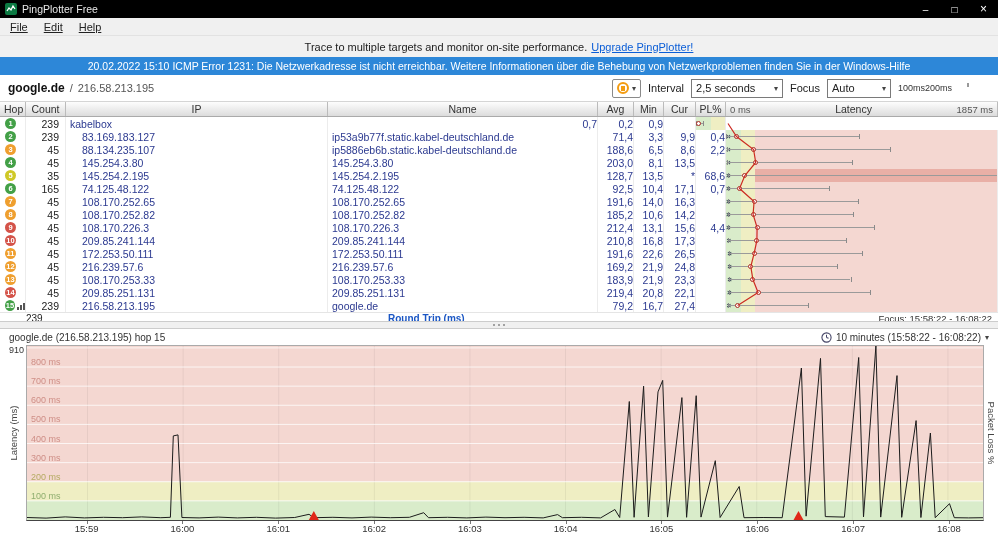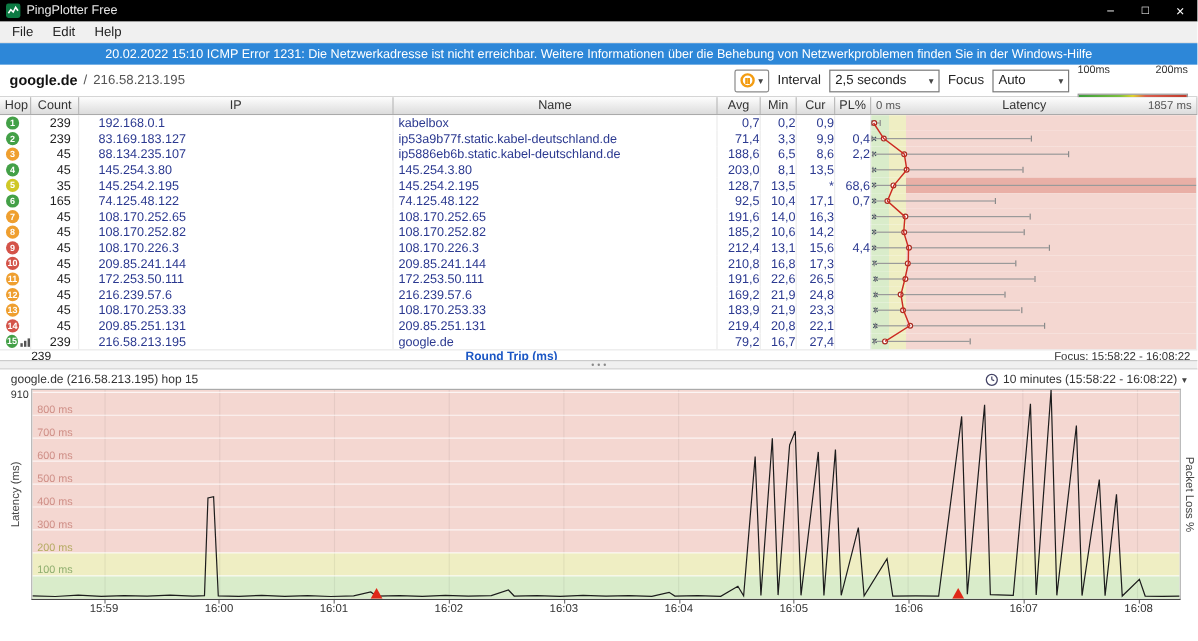--- a/index.html
+++ b/index.html
@@ -10,21 +10,21 @@
   
   .titlebar { height:18px; background:#000; color:#fff; display:flex; align-items:center; padding-left:5px; flex:0 0 auto; }
   .app-icon { width:12px; height:12px; margin-right:5px; background:#0c7a43; border-radius:2px; display:inline-flex; align-items:center; justify-content:center; }
   .title-text { font-size:10.5px; color:#e8e8e8; }
   .win-btns { margin-left:auto; display:flex; height:18px; }
   .win-btn { width:29px; height:18px; display:flex; align-items:center; justify-content:center; font-size:10px; color:#fff; cursor:default; }
   .win-btn.close { font-size:12px; }
 
   
   .menubar { height:18px; background:#f0f0f0; border-bottom:1px solid #e2e2e2; display:flex; align-items:center; padding-left:2px; flex:0 0 auto; }
-  .menu-item { padding:0 8px; font-size:11px; color:#222; height:100%; display:flex; align-items:center; }
+  .menu-item { padding:0 8px; font-size:11px; color:#222; height:100%; display:flex; align-items:center;text-decoration:underline; }
 
   
   .banner { height:21px; background:#f1f1f1; display:flex; align-items:center; justify-content:center; gap:4px; font-size:11px; color:#222; flex:0 0 auto; }
   .banner a, .upgrade-link { color:#0b5ed7; text-decoration:underline; cursor:pointer; }
 
   
   .errorbar { height:18px; background:#2d87d8; color:#fff; display:flex; align-items:center; justify-content:center; font-size:10.5px; flex:0 0 auto; }
 
   
   .targetbar { height:27px; background:#fff; border-bottom:1px solid #d5d5d5; display:flex; align-items:center; padding:0 8px; flex:0 0 auto; }
@@ -33,21 +33,21 @@
   .target-ip { font-size:11px; color:#555; }
   .target-controls { margin-left:auto; display:flex; align-items:center; gap:7px; }
   .pause-btn { display:flex; align-items:center; gap:3px; border:1px solid #8a8a8a; border-radius:2px; background:#fff; height:19px; padding:0 4px; cursor:pointer; }
   .pause-icon { width:12px; height:12px; border:2px solid #f39c12; border-radius:50%; position:relative; }
   .pause-icon::before, .pause-icon::after { content:""; position:absolute; top:2px; width:2px; height:5px; background:#f39c12; }
   .pause-icon::before { left:2px; } .pause-icon::after { right:2px; }
   .dd-arrow { font-size:8px; color:#444; }
   .ctrl-label { font-size:11px; color:#222; }
   .select { border:1px solid #7a7a7a; background:#fff; height:19px; display:flex; align-items:center; justify-content:space-between; padding:0 4px; font-size:11px; cursor:pointer; }
   .select.interval { width:92px; } .select.focus { width:64px; }
-  .legend { width:92px; display:flex; flex-direction:column; gap:15px; }
+  .legend { width:92px; display:flex; flex-direction:row; gap:15px; }
   .legend-labels { display:flex; justify-content:space-between; font-size:9px; color:#333; }
   .legend-bar { height:4px; background:linear-gradient(90deg,#3c9e3c 0%,#7cbf3e 38%,#ddd32e 50%,#d95f4e 62%,#c03a2b 100%); border:1px solid #999; }
 
   
   .grid9 { display:grid; grid-template-columns:26px 40px 262px 270px 36px 30px 32px 30px 1fr; }
   .theader { height:15px; background:linear-gradient(#fdfdfd,#dcdcdc); border-bottom:1px solid #aaa; font-size:10.5px; color:#333; flex:0 0 auto; }
   .hcell { border-right:1px solid #bbb; display:flex; align-items:center; justify-content:center; height:100%; overflow:hidden; }
   .hcell.left { justify-content:flex-start; padding-left:4px; }
   .hcell.graph { justify-content:space-between; padding:0 4px; font-size:9.5px; color:#555; }
   .hcell.graph .latency-title { font-size:10.5px; color:#333; }
@@ -111,20 +111,24 @@
       <span class="win-btn close">×</span>
     </div>
   </div>
 
   <div class="menubar">
       <span class="menu-item">File</span>
       <span class="menu-item">Edit</span>
       <span class="menu-item">Help</span>
     </div>
 
+  <div class="banner">
+    <span>Trace to multiple targets and monitor on-site performance.</span>
+    <span class="upgrade-link">Upgrade PingPlotter!</span>
+  </div>
 
   <div class="errorbar">
     <span>20.02.2022 15:10 ICMP Error 1231: Die Netzwerkadresse ist nicht erreichbar. Weitere Informationen über die Behebung von Netzwerkproblemen finden Sie in der Windows-Hilfe</span>
   </div>
 
   <div class="targetbar">
     <span class="target-host">google.de</span>
     <span class="target-sep">/</span>
     <span class="target-ip">216.58.213.195</span>
     <div class="target-controls">
@@ -167,21 +171,20 @@
         <span>1857 ms</span>
       </div>
     </div>
 
   <div class="tbody">
       <div class="trow grid9">
         <div class="c-hop">
           <span class="badge" style="background: rgb(67, 160, 71);">1</span>
         </div>
         <div class="c-count">239</div>
-        <div class="c-ip">192.168.0.1</div>
         <div class="c-name">kabelbox</div>
         <div class="c-num">0,7</div>
         <div class="c-num">0,2</div>
         <div class="c-num">0,9</div>
         <div class="c-num"></div>
         <div class="gcell" style="background: linear-gradient(to right, rgb(217, 236, 202) 0px, rgb(217, 236, 202) 14.6473px, rgb(239, 238, 195) 14.6473px, rgb(239, 238, 195) 29.2946px, rgb(244, 215, 209) 29.2946px, rgb(244, 215, 209) 100%);">
           <span class="xmark" style="left: 0px;">×</span>
           <span class="rbar" style="left: 0.0292945px; width: 6.56198px;"></span>
           <span class="rcap" style="left: 0.0292945px;"></span>
           <span class="rcap" style="left: 6.59128px;"></span>

